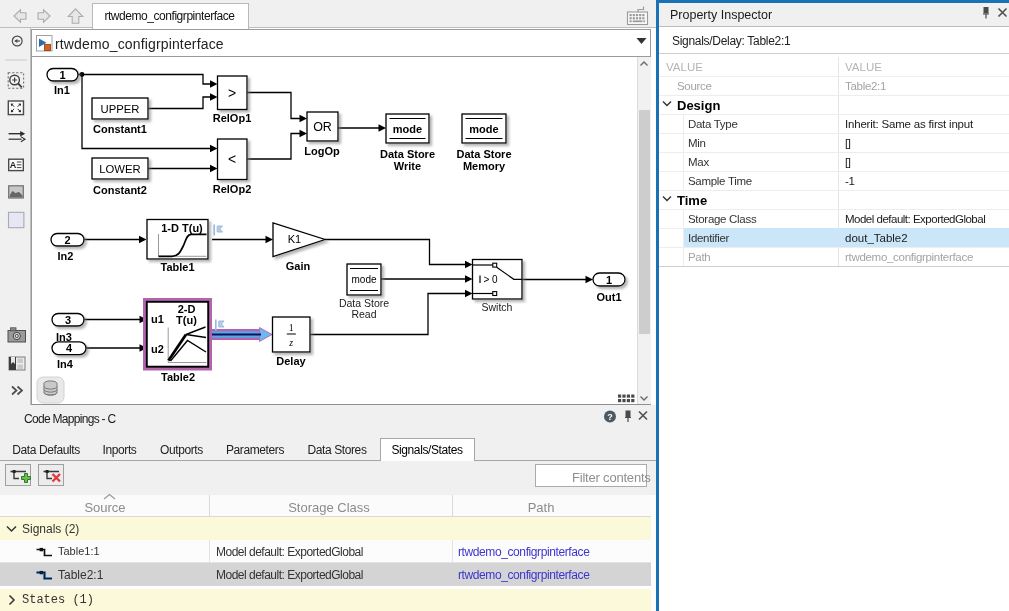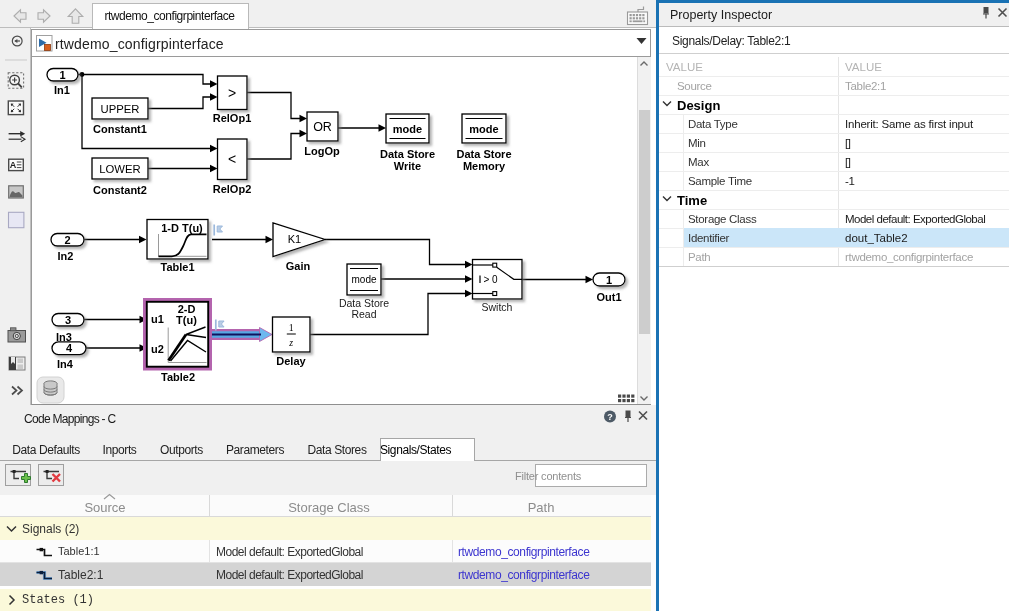--- a/index.html
+++ b/index.html
@@ -319,35 +319,35 @@
 </svg>
 
 <div class="txt" style="left:4px;top:443px;width:84px;text-align:center;font-size:12px;letter-spacing:-0.4px;color:#222;">Data Defaults</div>
 <div class="txt" style="left:92px;top:443px;width:55px;text-align:center;font-size:12px;letter-spacing:-0.4px;color:#222;">Inports</div>
 <div class="txt" style="left:151px;top:443px;width:61px;text-align:center;font-size:12px;letter-spacing:-0.4px;color:#222;">Outports</div>
 <div class="txt" style="left:216px;top:443px;width:78px;text-align:center;font-size:12px;letter-spacing:-0.4px;color:#222;">Parameters</div>
 <div class="txt" style="left:298px;top:443px;width:78px;text-align:center;font-size:12px;letter-spacing:-0.4px;color:#222;">Data Stores</div>
 <div class="abs" style="left:0;top:460px;width:380px;height:1px;background:#a6a6a6;"></div>
 <div class="abs" style="left:474px;top:460px;width:182px;height:1px;background:#a6a6a6;"></div>
 <div class="abs" style="left:379.5px;top:437.5px;width:95px;height:23.5px;background:#fff;border:1px solid #a6a6a6;border-bottom:none;box-sizing:border-box;"></div>
-<div class="txt" style="left:380px;top:443px;width:94px;font-size:12px;letter-spacing:-0.4px;color:#000;">Signals/States</div>
+<div class="txt" style="left:380px;top:443px;width:94px;text-align:center;font-size:12px;letter-spacing:-0.4px;color:#000;">Signals/States</div>
 
 <div class="abs" style="left:5px;top:464px;width:26px;height:22px;background:#ececec;border:1px solid #9f9f9f;box-sizing:border-box;"></div>
 <div class="abs" style="left:38px;top:464px;width:26px;height:22px;background:#ececec;border:1px solid #9f9f9f;box-sizing:border-box;"></div>
 <svg class="abs" style="left:0px;top:460px;" width="100" height="35" viewBox="0 0 100 35">
   <path d="M10.5,11.5 H26 M14,11.5 V18.5 H19" fill="none" stroke="#3a3a3a" stroke-width="1.4"></path>
   <rect x="12.6" y="10" width="3" height="3" fill="#222"></rect>
   <path d="M21.5,16.5 h3 v-3 h3 v3 h3 v3 h-3 v3 h-3 v-3 h-3 z" fill="#6abf4b" stroke="#2d7a2d" stroke-width="1"></path>
   <path d="M43.5,11.5 H59 M47,11.5 V18.5 H52" fill="none" stroke="#3a3a3a" stroke-width="1.4"></path>
   <rect x="45.6" y="10" width="3" height="3" fill="#222"></rect>
   <path d="M52.5,14 L60,21.5 M60,14 L52.5,21.5" stroke="#e23b41" stroke-width="2.4"></path>
 </svg>
 
 <div class="abs" style="left:535px;top:464px;width:112px;height:23px;background:#fff;border:1px solid #ababab;box-sizing:border-box;"></div>
-<div class="txt" style="left:515px;top:470px;font-size:11px;letter-spacing:-0.2px;color:#8f8f8f;">Filter contents</div>
+<div class="txt" style="left:572px;top:470px;font-size:13px;letter-spacing:-0.2px;color:#8f8f8f;">Filter contents</div>
 
 <div class="abs" style="left:0;top:495px;width:651px;height:22px;background:#fbfbfb;border-bottom:1px solid #d9d9d9;box-sizing:border-box;"></div>
 <div class="abs" style="left:209px;top:495px;width:1px;height:21px;background:#d9d9d9;"></div>
 <div class="abs" style="left:452px;top:495px;width:1px;height:21px;background:#d9d9d9;"></div>
 <div class="txt" style="left:55px;top:500px;width:100px;text-align:center;font-size:13px;color:#8c8c8c;">Source</div>
 <div class="txt" style="left:279px;top:500px;width:100px;text-align:center;font-size:13px;color:#8c8c8c;">Storage Class</div>
 <div class="txt" style="left:491px;top:500px;width:100px;text-align:center;font-size:13px;color:#8c8c8c;">Path</div>
 <svg class="abs" style="left:100px;top:493px;" width="20" height="8" viewBox="0 0 20 8">
     <path d="M4,6 L9.5,1.5 L15,6" fill="none" stroke="#9a9a9a" stroke-width="1.2"></path>
   </svg>

